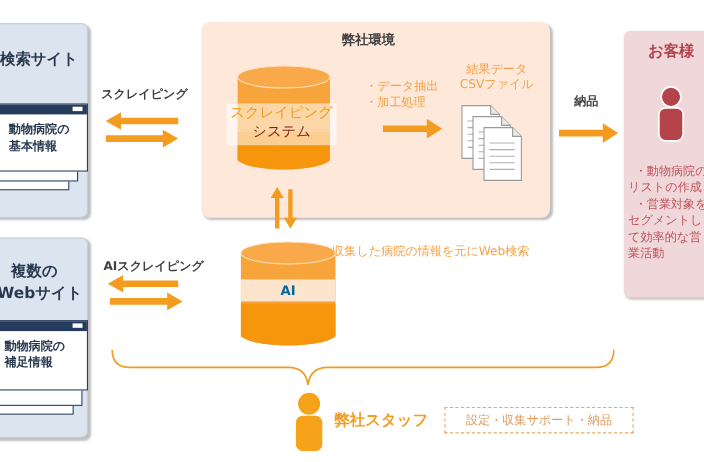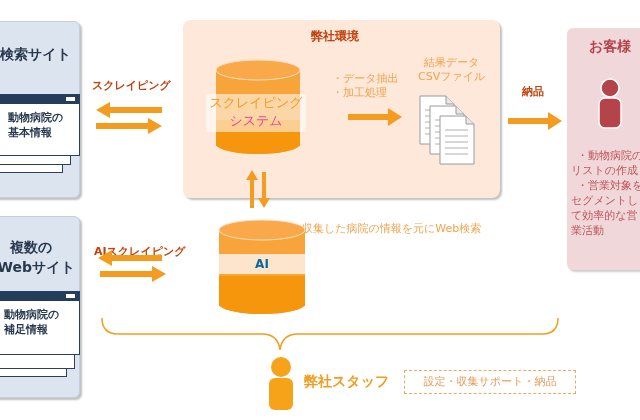--- a/index.html
+++ b/index.html
@@ -32,21 +32,21 @@
     white-space:nowrap;
   }
   .win-back { position:absolute; background:#fff; border:1px solid #2a4060; }
 
   
   .env-panel {
     left:183px; top:20px; width:317px; height:178px;
     background:#fde8da; border-radius:8px;
     box-shadow:2px 2px 2px rgba(0,0,0,0.25);
   }
-  .orange-label { color:#c2410c; font-weight:bold; font-size:11px; white-space:nowrap; }
+  .orange-label { color:#404040; font-weight:bold; font-size:11px; white-space:nowrap; }
   .soft-orange { color:#f4a24a; font-size:11px; white-space:nowrap; line-height:14px; }
 
   
   .cyl { position:absolute; }
 
   
   .cust-panel {
     left:567px; top:28px; width:90px; height:242px;
     background:#f0d8da; border-radius:6px;
     box-shadow:2px 2px 2px rgba(0,0,0,0.2);
@@ -99,39 +99,39 @@
     </div>
   </div>
 </div>
 
 <div class="abs orange-label" style="left:92px; top:78px;">スクレイピング</div>
 <svg class="abs" style="left:96px; top:100px;" width="70" height="36">
   <polygon points="0,10 14,2 14,7 66,7 66,13 14,13 14,18" fill="#f39c1f"></polygon>
   <polygon points="66,26 52,18 52,23 0,23 0,29 52,29 52,34" fill="#f39c1f"></polygon>
 </svg>
 
-<div class="abs orange-label" style="left:94px; top:244px;">AIスクレイピング</div>
+<div class="abs orange-label" style="left:94px; top:234px;">AIスクレイピング</div>
 <svg class="abs" style="left:98px; top:248px;" width="70" height="36">
   <polygon points="0,10 14,2 14,7 64,7 64,13 14,13 14,18" fill="#f39c1f"></polygon>
   <polygon points="68,26 54,18 54,23 2,23 2,29 54,29 54,34" fill="#f39c1f"></polygon>
 </svg>
 
 <div class="abs env-panel">
   <div class="abs orange-label" style="left:128px; top:8px; font-size:12px;">弊社環境</div>
 </div>
 
 <svg class="abs cyl" style="left:214px; top:58px;" width="90" height="100">
   <path d="M2,12 L2,86 A42,10 0 0 0 86,86 L86,12 Z" fill="#f7a43a"></path>
   <rect x="2" y="62" width="84" height="26" fill="#f6960c"></rect>
   <ellipse cx="44" cy="86" rx="42" ry="10" fill="#f6960c"></ellipse>
   <ellipse cx="44" cy="12" rx="42" ry="10" fill="#f9a94a" stroke="#fde0c0" stroke-width="1"></ellipse>
 </svg>
 <div class="abs" style="left:206px; top:94px; width:100px; height:38px; background:rgba(255,255,255,0.55); text-align:center;">
   <div class="orange-label" style="font-size:13px; line-height:18px; font-weight:normal; color:#f39c1f;">スクレイピング</div>
-  <div class="orange-label" style="font-size:13px; line-height:18px; font-weight:normal; color:#ec4899;">システム</div>
+  <div class="orange-label" style="font-size:13px; line-height:18px; font-weight:normal; color:#7f1d1d;">システム</div>
 </div>
 
 <div class="abs soft-orange" style="left:332px; top:72px;">
   <div>・データ抽出</div>
   <div>・加工処理</div>
 </div>
 
 <div class="abs soft-orange" style="left:418px; top:56px; text-align:center;">
   <div>結果データ</div>
   <div>CSVファイル</div>

